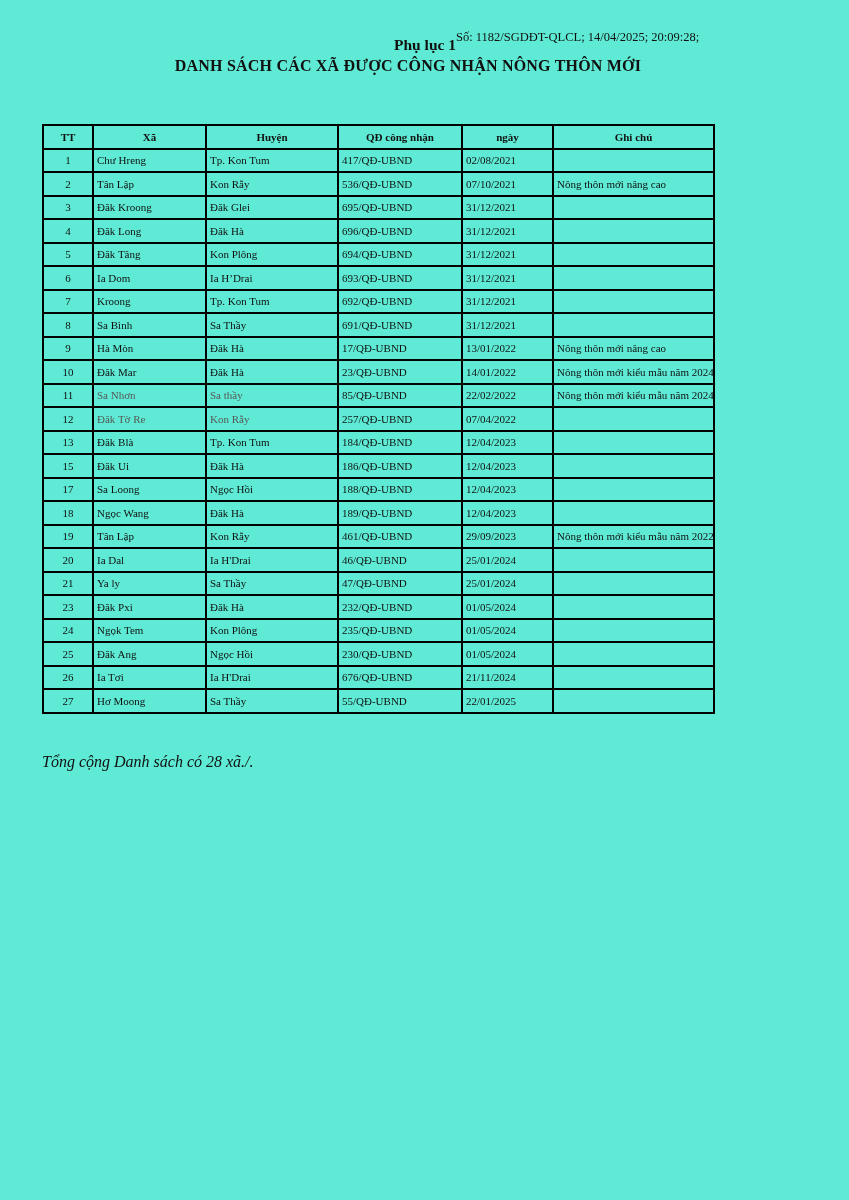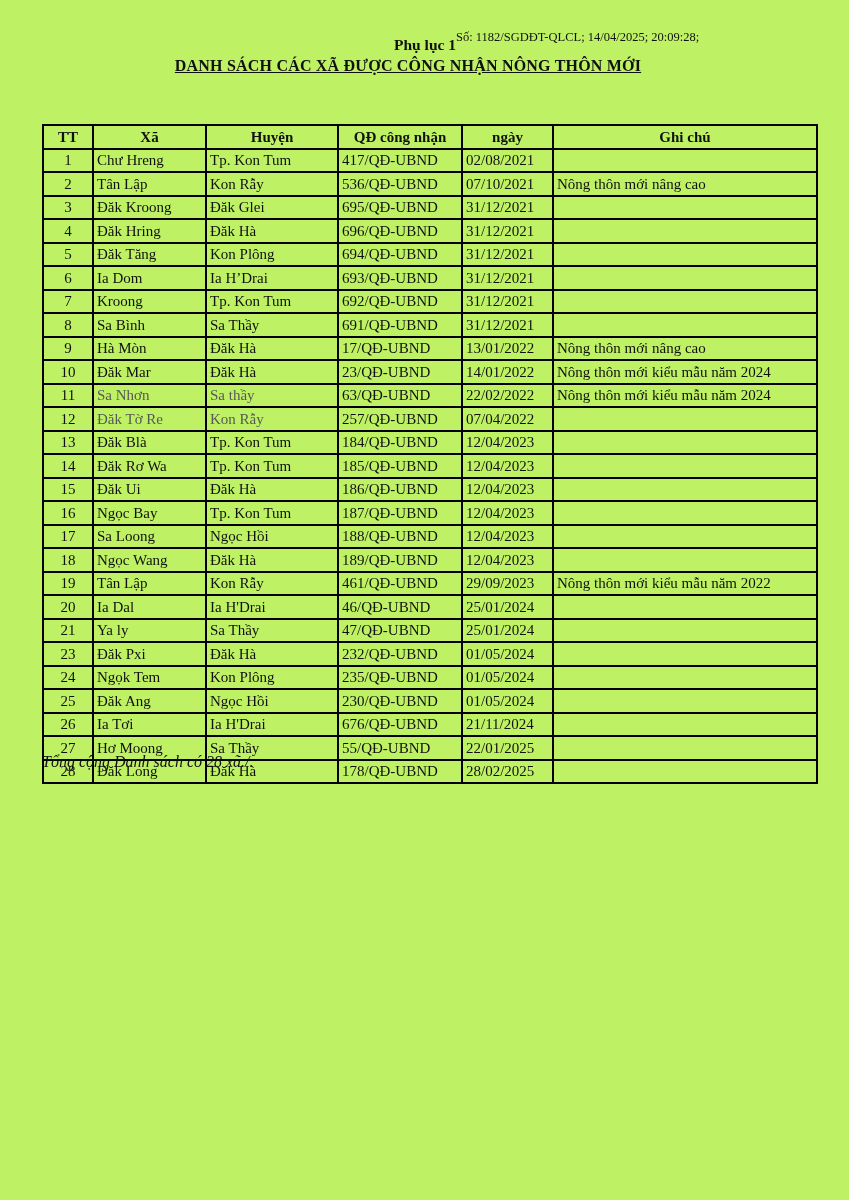--- a/index.html
+++ b/index.html
@@ -1,40 +1,40 @@
 <!DOCTYPE html>
 <html><head>
 <meta charset="utf-8">
 <style>
   html,body { margin:0; padding:0; background:#ffffff; }
   .page {
-    position:relative; width:849px; height:1200px; background:#bef264;
+    position:relative; width:849px; height:1200px; background:#5eead4;
     font-family:"Liberation Serif","DejaVu Serif",serif; color:#111111;
     overflow:hidden;
   }
   .appendix {
     position:absolute; left:394px; top:36px;
     font-size:15.5px; font-weight:bold; white-space:nowrap;
   }
   .stamp {
     position:absolute; left:456px; top:30px;
     font-size:12.5px; white-space:nowrap;
   }
   .title1 {
     position:absolute; left:0; top:57px; width:816px; text-align:center;
-    font-size:16px; font-weight:bold; letter-spacing:0.2px;text-decoration:underline;
+    font-size:16px; font-weight:bold; letter-spacing:0.2px;
   }
   .title2 {
     position:absolute; left:0; top:79px; width:816px; text-align:center;
     font-size:16px; font-weight:bold; letter-spacing:0.2px;
   }
   table.list {
-    position:absolute; left:42px; top:124px; width:776px;
+    position:absolute; left:42px; top:124px; width:673px;
     border-collapse:collapse; table-layout:fixed;
-    font-size:15px;
+    font-size:11px;
   }
   table.list th, table.list td {
     border:2px solid #000000;
     padding:0 3px;
     height:21.5px;
     line-height:1.1;
     vertical-align:middle;
     overflow:hidden; white-space:nowrap;
   }
   table.list th { font-weight:bold; text-align:center; }
@@ -98,21 +98,21 @@
         <tr>
           <td class="cell-tt">3</td>
           <td class="cell-xa">Đăk Kroong</td>
           <td class="cell-huyen">Đăk Glei</td>
           <td class="cell-qd">695/QĐ-UBND</td>
           <td class="cell-ngay">31/12/2021</td>
           <td class="cell-ghichu"></td>
         </tr>
         <tr>
           <td class="cell-tt">4</td>
-          <td class="cell-xa">Đăk Hring</td>
+          <td class="cell-xa">Đăk Long</td>
           <td class="cell-huyen">Đăk Hà</td>
           <td class="cell-qd">696/QĐ-UBND</td>
           <td class="cell-ngay">31/12/2021</td>
           <td class="cell-ghichu"></td>
         </tr>
         <tr>
           <td class="cell-tt">5</td>
           <td class="cell-xa">Đăk Tăng</td>
           <td class="cell-huyen">Kon Plông</td>
           <td class="cell-qd">694/QĐ-UBND</td>
@@ -156,61 +156,45 @@
           <td class="cell-xa">Đăk Mar</td>
           <td class="cell-huyen">Đăk Hà</td>
           <td class="cell-qd">23/QĐ-UBND</td>
           <td class="cell-ngay">14/01/2022</td>
           <td class="cell-ghichu">Nông thôn mới kiểu mẫu năm 2024</td>
         </tr>
         <tr>
           <td class="cell-tt">11</td>
           <td class="cell-xa" style="color: rgb(88, 88, 88);">Sa Nhơn</td>
           <td class="cell-huyen" style="color: rgb(88, 88, 88);">Sa thầy</td>
-          <td class="cell-qd">63/QĐ-UBND</td>
+          <td class="cell-qd">85/QĐ-UBND</td>
           <td class="cell-ngay">22/02/2022</td>
           <td class="cell-ghichu">Nông thôn mới kiểu mẫu năm 2024</td>
         </tr>
         <tr>
           <td class="cell-tt">12</td>
           <td class="cell-xa" style="color: rgb(88, 88, 88); border-radius: 6px;">Đăk Tờ Re</td>
           <td class="cell-huyen" style="color: rgb(88, 88, 88);">Kon Rẫy</td>
           <td class="cell-qd">257/QĐ-UBND</td>
           <td class="cell-ngay">07/04/2022</td>
           <td class="cell-ghichu"></td>
         </tr>
         <tr>
           <td class="cell-tt">13</td>
           <td class="cell-xa">Đăk Blà</td>
           <td class="cell-huyen">Tp. Kon Tum</td>
           <td class="cell-qd">184/QĐ-UBND</td>
           <td class="cell-ngay">12/04/2023</td>
           <td class="cell-ghichu"></td>
         </tr>
         <tr>
-          <td class="cell-tt">14</td>
-          <td class="cell-xa">Đăk Rơ Wa</td>
-          <td class="cell-huyen">Tp. Kon Tum</td>
-          <td class="cell-qd">185/QĐ-UBND</td>
-          <td class="cell-ngay">12/04/2023</td>
-          <td class="cell-ghichu"></td>
-        </tr>
-        <tr>
           <td class="cell-tt">15</td>
           <td class="cell-xa">Đăk Ui</td>
           <td class="cell-huyen">Đăk Hà</td>
           <td class="cell-qd">186/QĐ-UBND</td>
-          <td class="cell-ngay">12/04/2023</td>
-          <td class="cell-ghichu"></td>
-        </tr>
-        <tr>
-          <td class="cell-tt">16</td>
-          <td class="cell-xa">Ngọc Bay</td>
-          <td class="cell-huyen">Tp. Kon Tum</td>
-          <td class="cell-qd">187/QĐ-UBND</td>
           <td class="cell-ngay">12/04/2023</td>
           <td class="cell-ghichu"></td>
         </tr>
         <tr>
           <td class="cell-tt">17</td>
           <td class="cell-xa">Sa Loong</td>
           <td class="cell-huyen">Ngọc Hồi</td>
           <td class="cell-qd">188/QĐ-UBND</td>
           <td class="cell-ngay">12/04/2023</td>
           <td class="cell-ghichu"></td>
@@ -280,25 +264,17 @@
           <td class="cell-ghichu"></td>
         </tr>
         <tr>
           <td class="cell-tt">27</td>
           <td class="cell-xa">Hơ Moong</td>
           <td class="cell-huyen">Sa Thầy</td>
           <td class="cell-qd">55/QĐ-UBND</td>
           <td class="cell-ngay">22/01/2025</td>
           <td class="cell-ghichu"></td>
         </tr>
-        <tr>
-          <td class="cell-tt">28</td>
-          <td class="cell-xa">Đăk Long</td>
-          <td class="cell-huyen">Đăk Hà</td>
-          <td class="cell-qd">178/QĐ-UBND</td>
-          <td class="cell-ngay">28/02/2025</td>
-          <td class="cell-ghichu"></td>
-        </tr>
       </tbody>
   </table>
 
   <div class="footer-note">Tổng cộng Danh sách có 28 xã./.</div>
 </div>
 
 </body></html>

